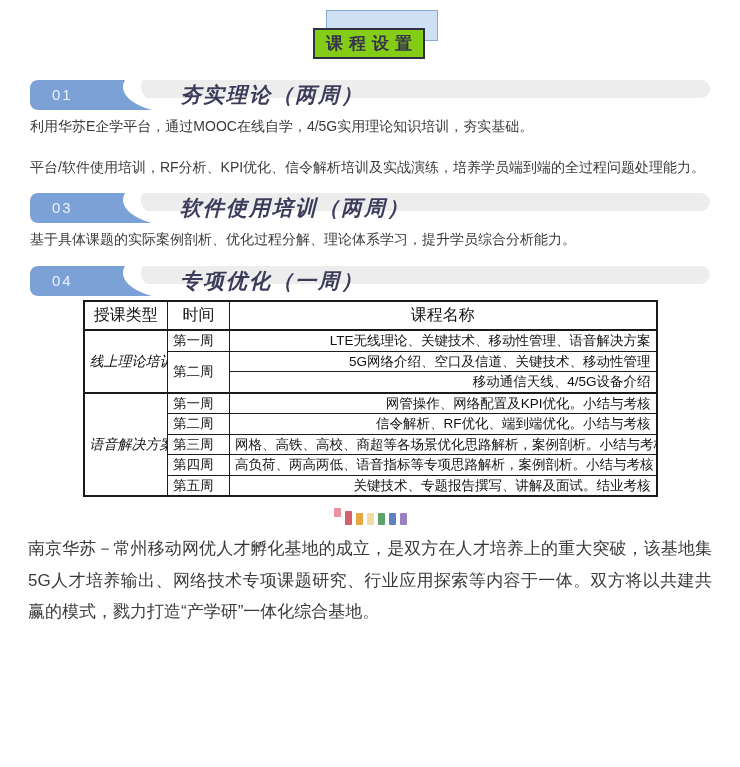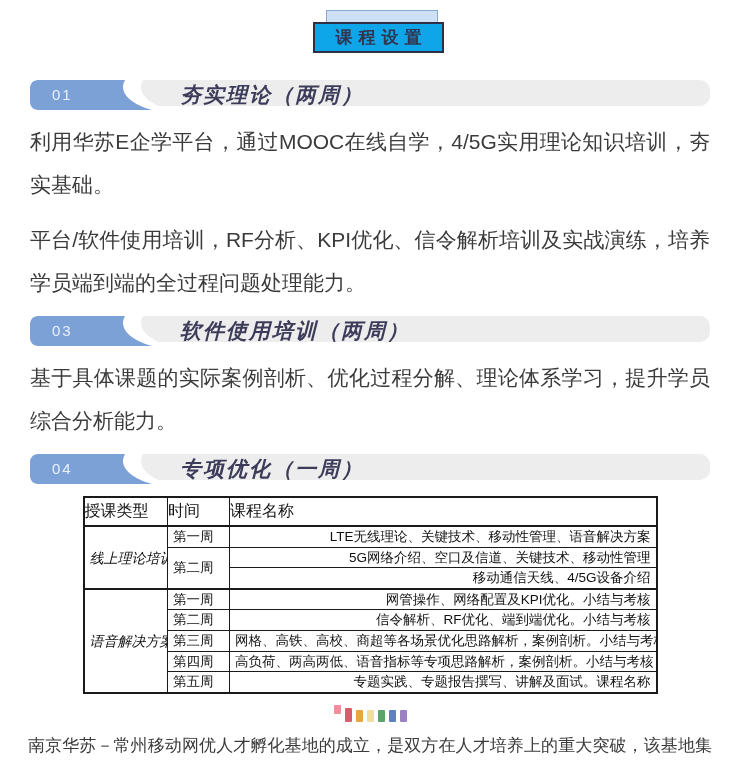--- a/index.html
+++ b/index.html
@@ -33,38 +33,38 @@
   }
   .title-back{
     position:absolute;
     left:13px;top:-6px;
     width:112px;height:31px;
     background:var(--back_box_blue);
     border:1px solid var(--back_box_border);
   }
   .title-front{
     position:absolute;
-    left:0;top:6px;
-    width:131px;height:31px;
-    background:#0ea5e9;
+    left:0;top:12px;
+    width:112px;height:31px;
+    background:#84cc16;
     border:2px solid var(--box_border_dark);
     display:flex;align-items:center;justify-content:center;
     font-family:"Liberation Serif","DejaVu Serif",serif;
     font-weight:bold;
     font-size:17px;
     letter-spacing:6px;
     text-indent:6px;
     color:#33334D;
   }
 
   
   .course-section{margin:0 30px 12px;}
   .band{
     position:relative;
-    height:26px;
+    height:18px;
     background:var(--band_gray);
     border-radius:10px;
     margin-bottom:14px;
   }
   .badge-svg{
     position:absolute;left:0;top:0;
     width:140px;height:30px;
     display:block;
   }
   .badge-num{
@@ -77,21 +77,21 @@
     position:absolute;left:150px;top:0;
     height:30px;line-height:30px;
     font-family:"Liberation Serif","DejaVu Serif",serif;
     font-style:italic;
     font-weight:bold;
     font-size:21px;
     letter-spacing:2px;
     color:var(--title_navy);
   }
   .section-body{
-    font-size:21px;
+    font-size:14px;
     line-height:2.05;
     text-align:justify;
     color:var(--text_dark);
     margin:0 0 2px 0;
   }
 
   
   .course-table{
     width:575px;
     margin:16px auto 8px;
@@ -100,21 +100,21 @@
     table-layout:fixed;
     font-size:13.5px;
     color:#111;
   }
   .course-table th{
     height:29px;
     font-weight:normal;
     font-size:16px;
     border:1px solid var(--table_border);
     border-bottom-width:2px;
-    text-align:left;
+    text-align:center;
   }
   .course-table td{
     height:19px;
     border:1px solid var(--table_border);
     padding:1px 5px;
     line-height:1.3;
     white-space:nowrap;
     overflow:hidden;
   }
   .col-type{width:84px;}
@@ -235,21 +235,21 @@
       <tr>
         <td class="cell-week">第三周</td>
         <td class="cell-course">网格、高铁、高校、商超等各场景优化思路解析，案例剖析。小结与考核</td>
       </tr>
       <tr>
         <td class="cell-week">第四周</td>
         <td class="cell-course">高负荷、两高两低、语音指标等专项思路解析，案例剖析。小结与考核</td>
       </tr>
       <tr>
         <td class="cell-week">第五周</td>
-        <td class="cell-course">专题实践、专题报告撰写、讲解及面试。课程名称</td>
+        <td class="cell-course">关键技术、专题报告撰写、讲解及面试。结业考核</td>
       </tr>
     </tbody>
   </table>
 
   <div class="bars">
     <span class="bar b0" style="background: rgb(238, 143, 156);"></span>
     <span class="bar b1" style="background: rgb(212, 96, 107);"></span>
     <span class="bar rest" style="background: rgb(230, 167, 63);"></span>
     <span class="bar rest" style="background: rgb(241, 220, 164);"></span>
     <span class="bar rest" style="background: rgb(91, 163, 106);"></span>

